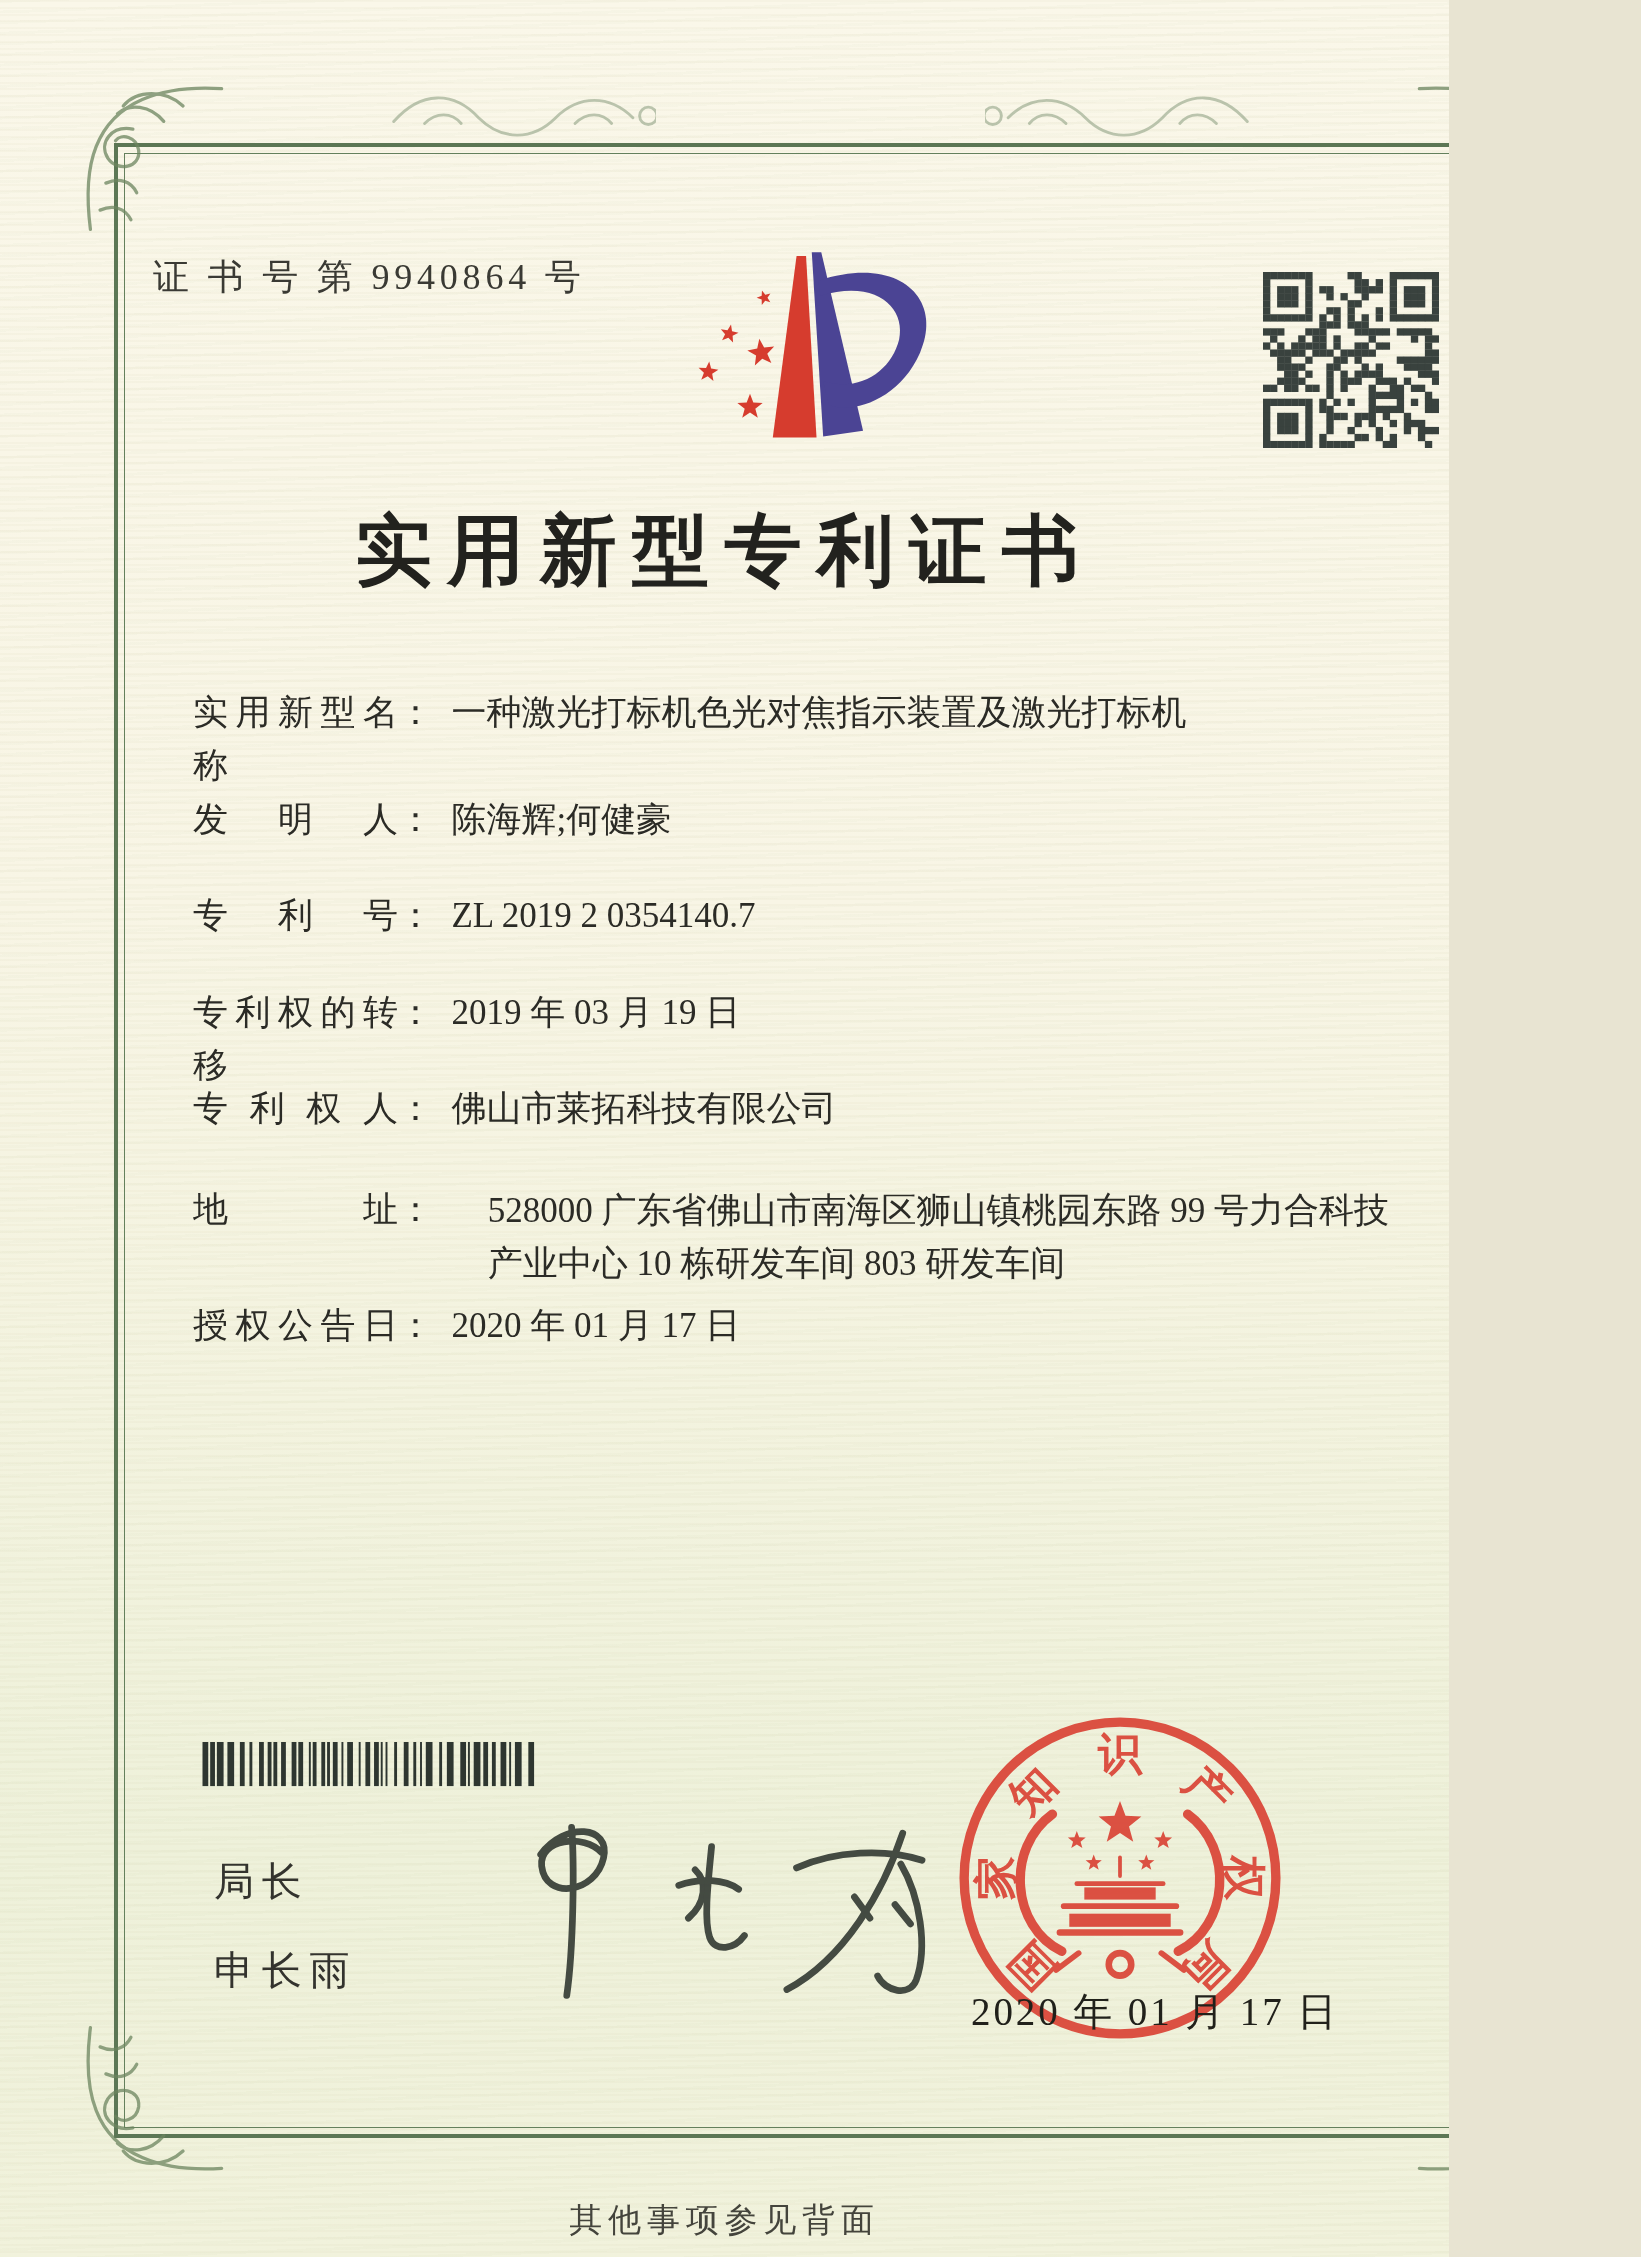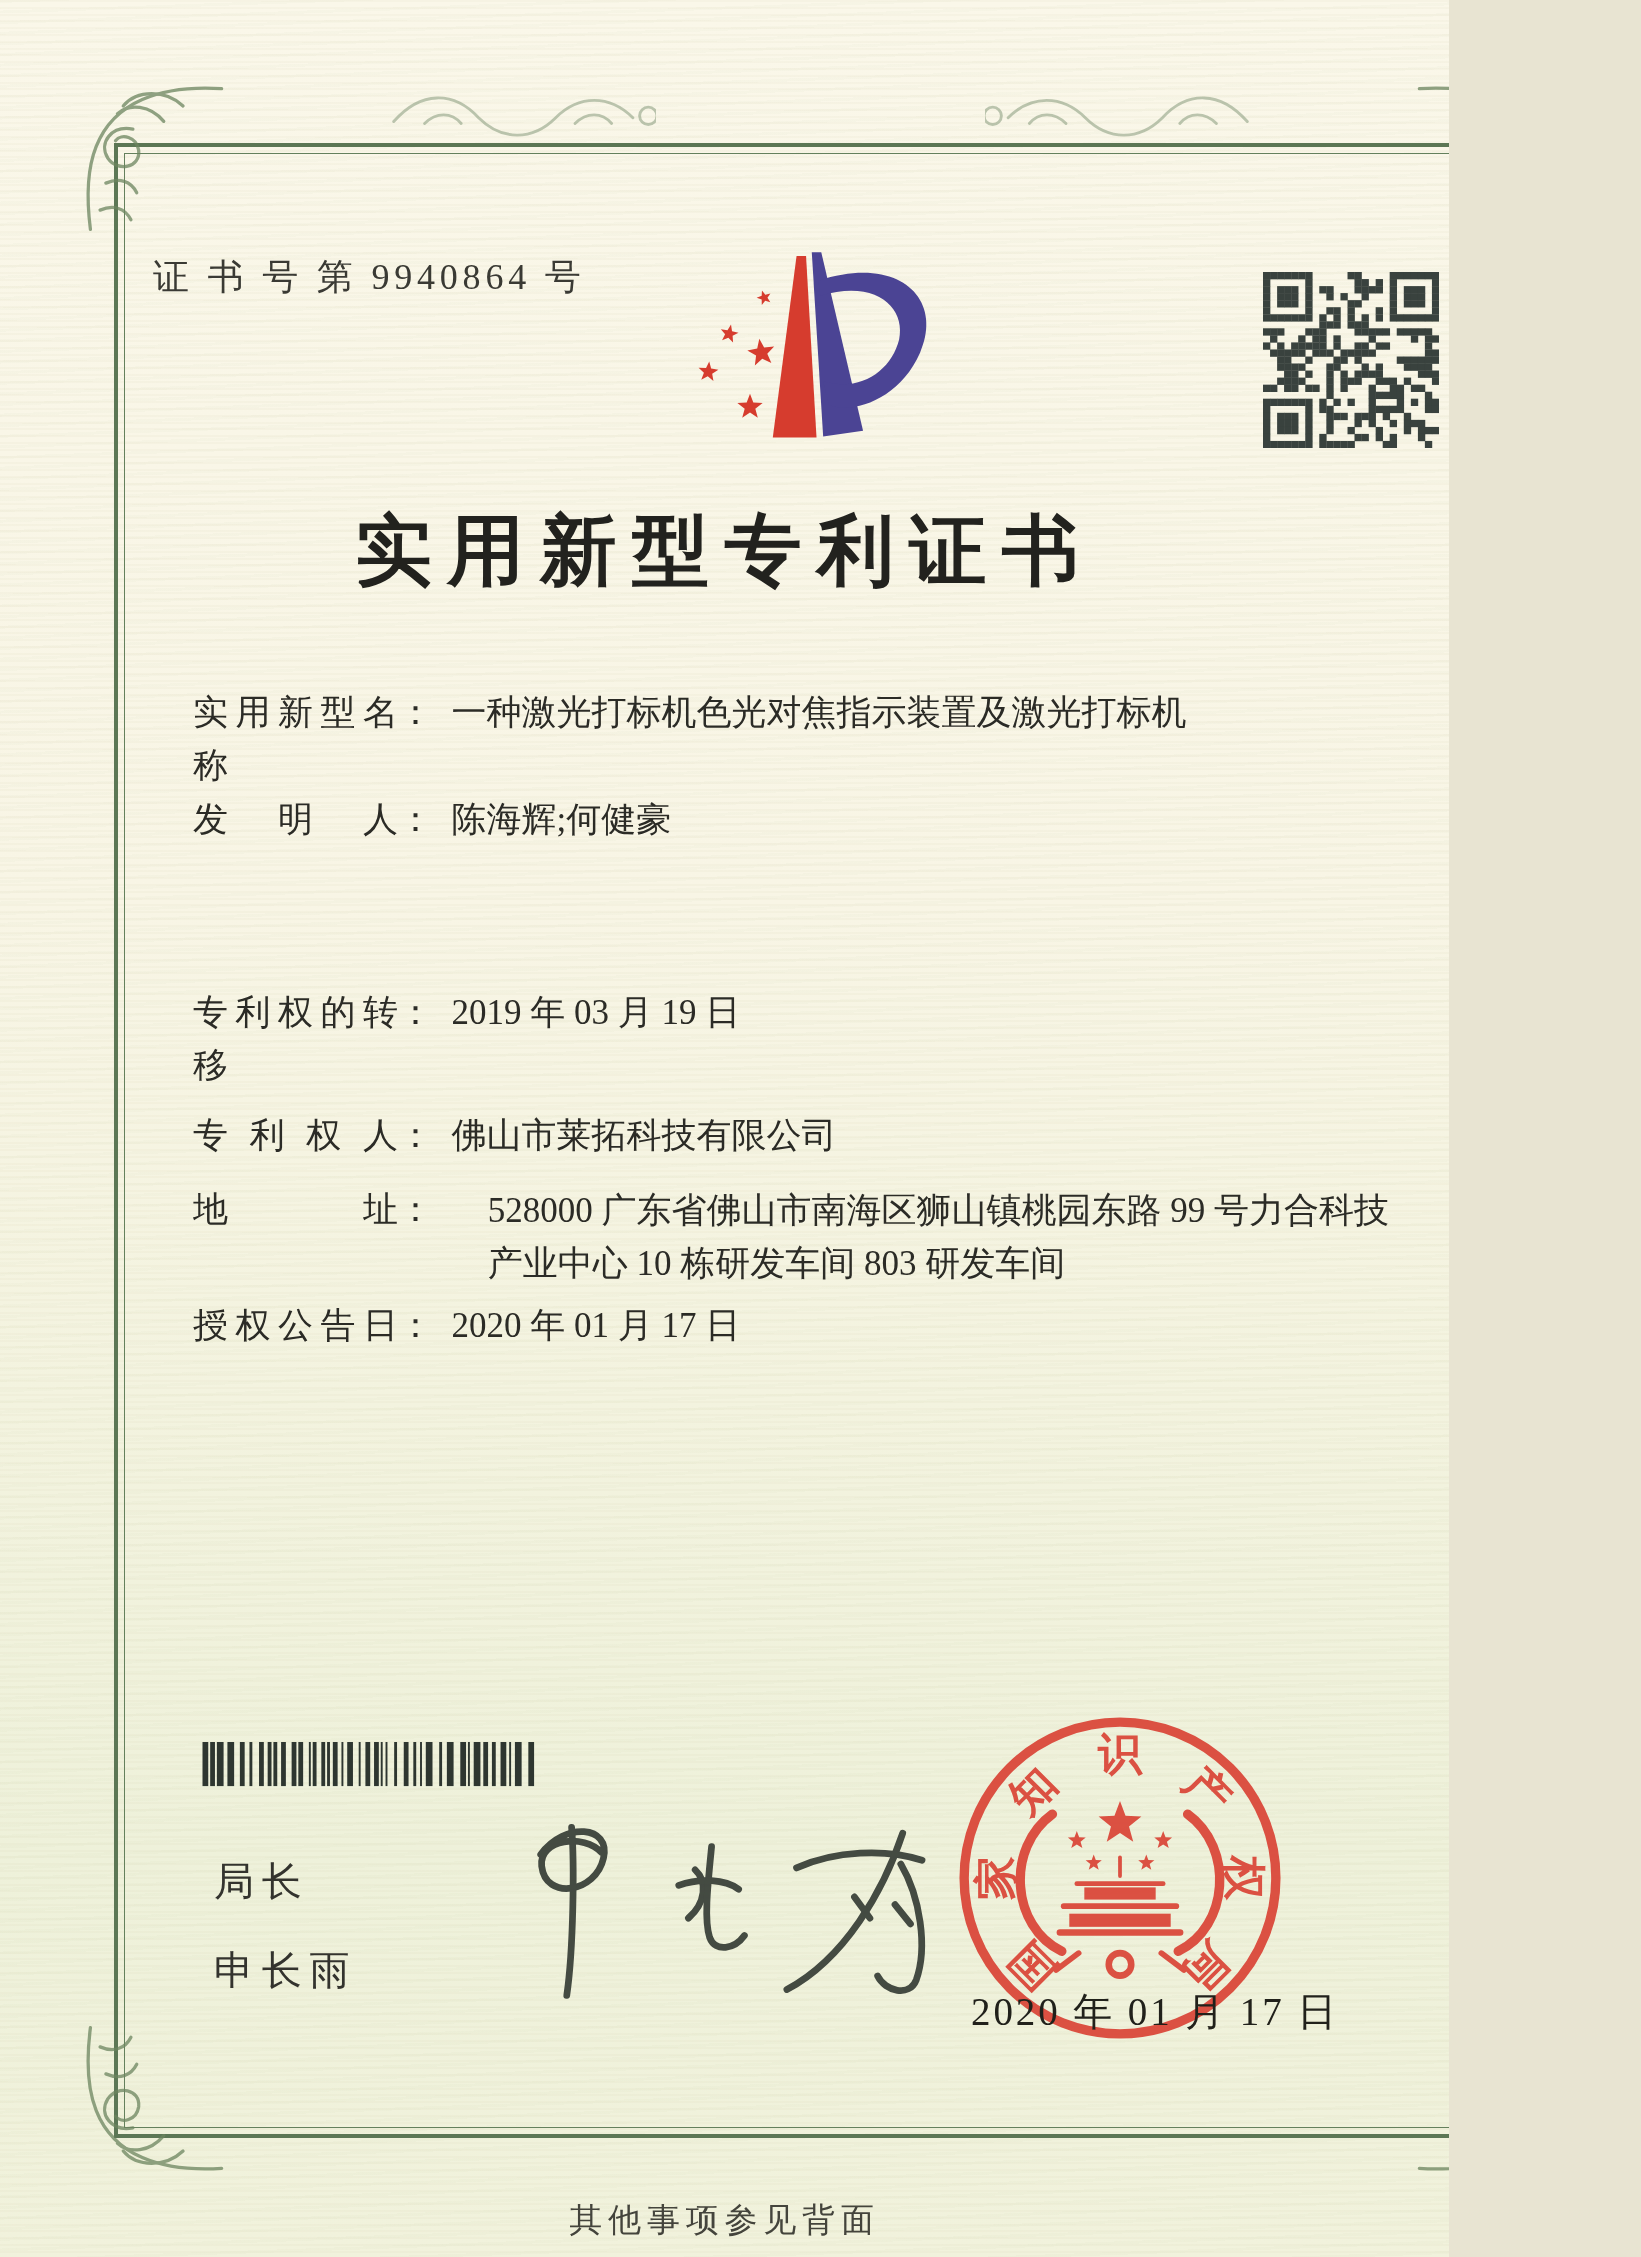--- a/index.html
+++ b/index.html
@@ -406,25 +406,29 @@
   <div class="abs title">实用新型专利证书</div>
 
   <div class="abs frow" style="top:687px">
     <span class="flabel"><span>实用新型名称</span></span><span class="colon">：</span>
     <span class="fvalue">一种激光打标机色光对焦指示装置及激光打标机</span>
   </div>
   <div class="abs frow" style="top:794px">
     <span class="flabel"><span>发明人</span></span><span class="colon">：</span>
     <span class="fvalue">陈海辉;何健豪</span>
   </div>
+  <div class="abs frow" style="top:890px">
+    <span class="flabel"><span>专利号</span></span><span class="colon">：</span>
+    <span class="fvalue">ZL 2019 2 0354140.7</span>
+  </div>
   <div class="abs frow" style="top:987px">
     <span class="flabel"><span>专利权的转移</span></span><span class="colon">：</span>
     <span class="fvalue">2019 年 03 月 19 日</span>
   </div>
-  <div class="abs frow" style="top:1110px">
+  <div class="abs frow" style="top:1083px">
     <span class="flabel"><span>专利权人</span></span><span class="colon">：</span>
     <span class="fvalue">佛山市莱拓科技有限公司</span>
   </div>
   <div class="abs frow" style="top:1184px">
     <span class="flabel"><span>地址</span></span><span class="colon">：</span>
     <span class="fvalue wrap">528000 广东省佛山市南海区狮山镇桃园东路 99 号力合科技产业中心 10 栋研发车间 803 研发车间</span>
   </div>
   <div class="abs frow" style="top:1300px">
     <span class="flabel"><span>授权公告日</span></span><span class="colon">：</span>
     <span class="fvalue">2020 年 01 月 17 日</span>

